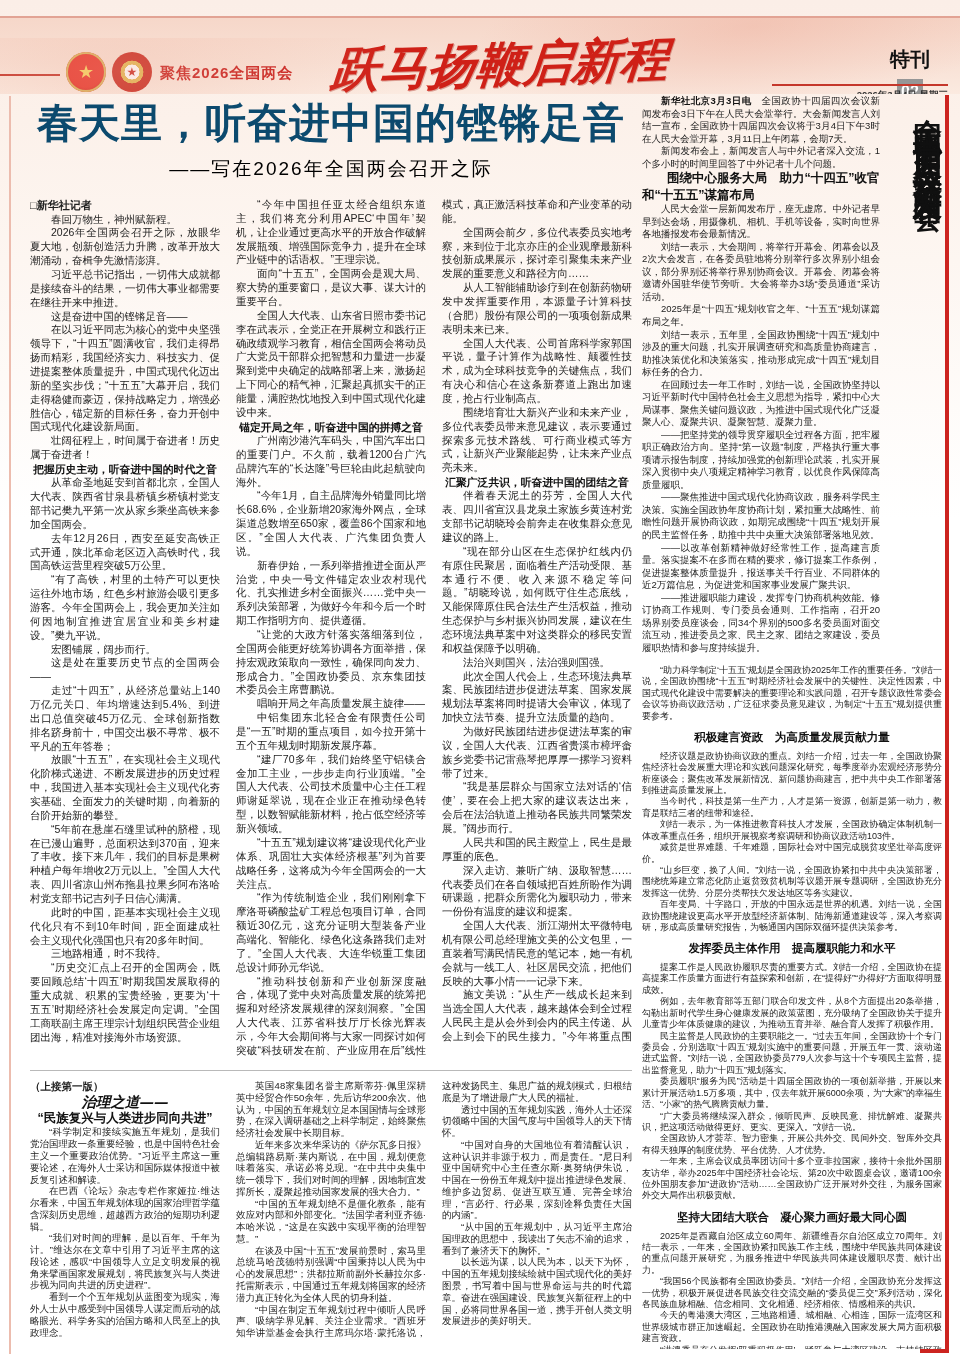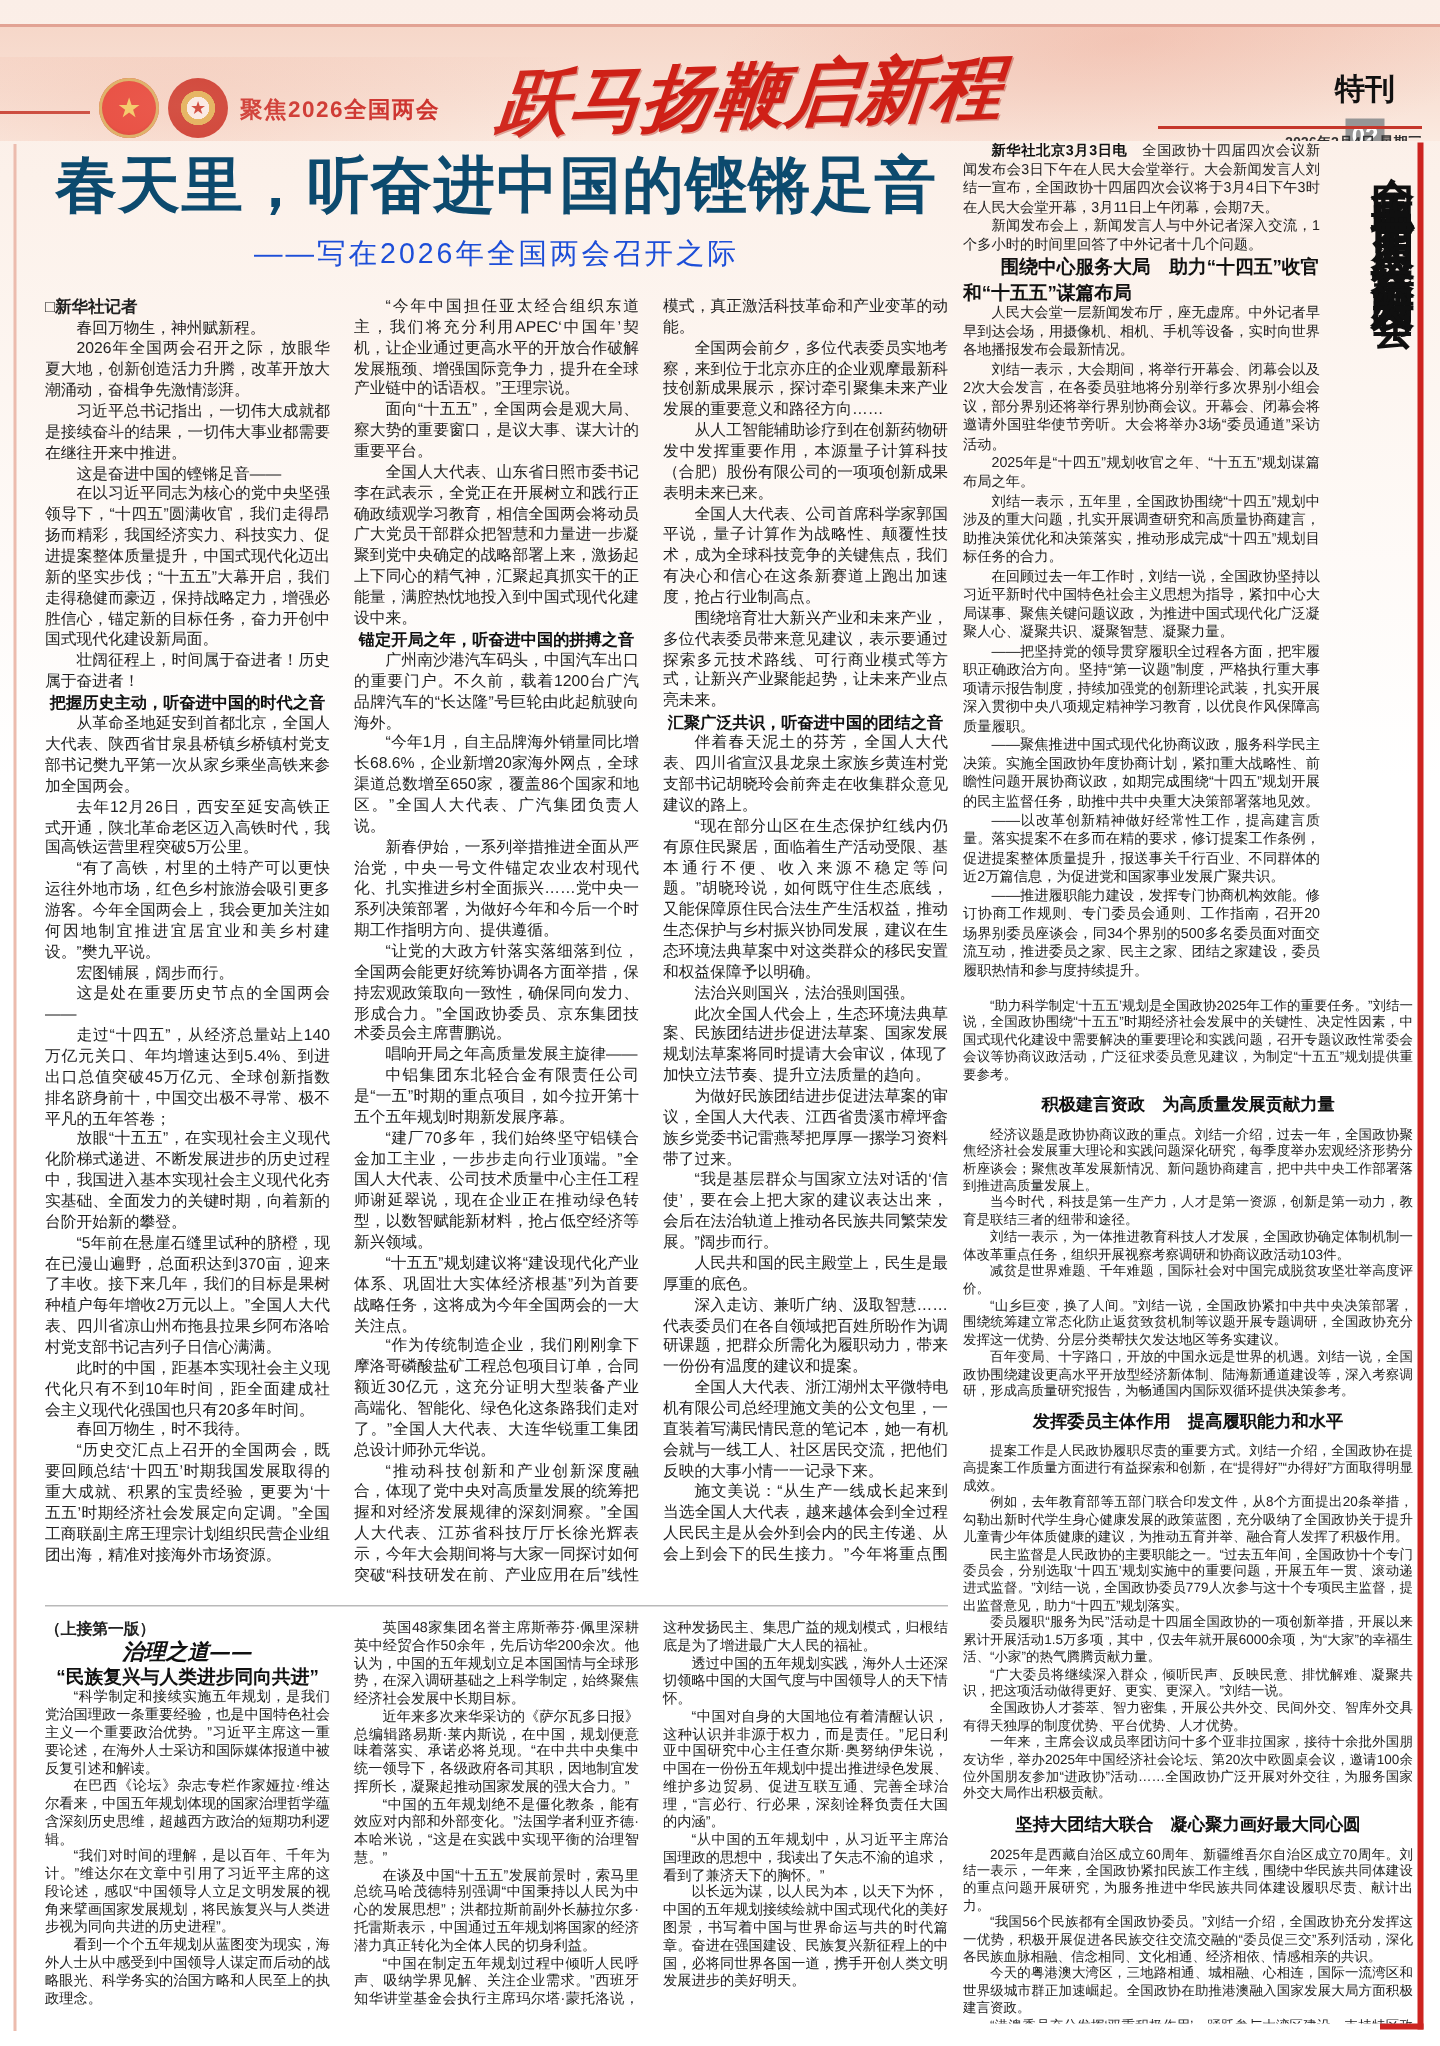--- a/index.html
+++ b/index.html
@@ -36,21 +36,21 @@
     font-family:"DejaVu Serif","Liberation Serif",serif;font-style:italic;font-weight:bold;font-size:17px;letter-spacing:1px;}
   .mast-rule{position:absolute;right:12px;top:66px;width:176px;height:2px;background:#c5372b;}
   .date-line{position:absolute;right:12px;top:71px;font-size:9.5px;color:#333;font-weight:bold;}
   
   .rule-left{position:absolute;left:9px;top:96px;width:2px;height:1258px;background:#ecbcae;}
   .rule-right{position:absolute;left:945px;top:95px;width:4px;height:1258px;background:#cc2420;}
   .rule-corner{position:absolute;left:920px;top:1349px;width:29px;height:4px;background:#cc2420;}
   
   .headline-block{position:absolute;left:30px;top:100px;width:602px;text-align:center;}
   .headline-block h1{margin:0;font-size:41px;line-height:1.15;font-weight:900;color:#0c4a6e;letter-spacing:1px;}
-  .headline-block .sub{margin-top:9px;font-size:19px;color:#1d4ed8;letter-spacing:2px;}
+  .headline-block .sub{margin-top:9px;font-size:19px;color:#000000;letter-spacing:2px;}
   
   .flow p,.flow h3,.flow div{margin:0;}
   .it-p,.it-lead{text-indent:2em;text-align:justify;margin:0;}
   .it-h{font-weight:bold;text-align:center;white-space:nowrap;margin:7px 0 5px;text-indent:0;color:#111;}
   .it-hbig{font-weight:bold;text-align:left;text-indent:2em;margin:7px 0 5px;color:#111;}
   .it-byline{font-weight:bold;margin:0 0 7px;font-size:11px;}
   .it-note{font-weight:bold;margin:2px 0 6px;font-size:10.5px;}
   .it-kicker{font-family:"DejaVu Serif","Liberation Serif",serif;font-style:italic;font-weight:bold;
     text-align:center;font-size:14.5px;margin:2px 0 2px;color:#111;}
   .it-t2{font-weight:bold;text-align:center;font-size:12.5px;margin:0 0 7px;color:#111;}
@@ -117,21 +117,21 @@
     <h3 class="it-h">把握历史主动，听奋进中国的时代之音</h3>
     <p class="it-p">从革命圣地延安到首都北京，全国人大代表、陕西省甘泉县桥镇乡桥镇村党支部书记樊九平第一次从家乡乘坐高铁来参加全国两会。</p>
     <p class="it-p">去年12月26日，西安至延安高铁正式开通，陕北革命老区迈入高铁时代，我国高铁运营里程突破5万公里。</p>
     <p class="it-p">“有了高铁，村里的土特产可以更快运往外地市场，红色乡村旅游会吸引更多游客。今年全国两会上，我会更加关注如何因地制宜推进宜居宜业和美乡村建设。”樊九平说。</p>
     <p class="it-p">宏图铺展，阔步而行。</p>
     <p class="it-p">这是处在重要历史节点的全国两会——</p>
     <p class="it-p">走过“十四五”，从经济总量站上140万亿元关口、年均增速达到5.4%、到进出口总值突破45万亿元、全球创新指数排名跻身前十，中国交出极不寻常、极不平凡的五年答卷；</p>
     <p class="it-p">放眼“十五五”，在实现社会主义现代化阶梯式递进、不断发展进步的历史过程中，我国进入基本实现社会主义现代化夯实基础、全面发力的关键时期，向着新的台阶开始新的攀登。</p>
     <p class="it-p">“5年前在悬崖石缝里试种的脐橙，现在已漫山遍野，总面积达到370亩，迎来了丰收。接下来几年，我们的目标是果树种植户每年增收2万元以上。”全国人大代表、四川省凉山州布拖县拉果乡阿布洛哈村党支部书记吉列子日信心满满。</p>
     <p class="it-p">此时的中国，距基本实现社会主义现代化只有不到10年时间，距全面建成社会主义现代化强国也只有20多年时间。</p>
-    <p class="it-p">春回万物生，时不我待。</p>
+    <p class="it-p">三地路相通，时不我待。</p>
     <p class="it-p">“历史交汇点上召开的全国两会，既要回顾总结‘十四五’时期我国发展取得的重大成就、积累的宝贵经验，更要为‘十五五’时期经济社会发展定向定调。”全国工商联副主席王理宗计划组织民营企业组团出海，精准对接海外市场资源。</p>
     <p class="it-p">“今年中国担任亚太经合组织东道主，我们将充分利用APEC‘中国年’契机，让企业通过更高水平的开放合作破解发展瓶颈、增强国际竞争力，提升在全球产业链中的话语权。”王理宗说。</p>
     <p class="it-p">面向“十五五”，全国两会是观大局、察大势的重要窗口，是议大事、谋大计的重要平台。</p>
     <p class="it-p">全国人大代表、山东省日照市委书记李在武表示，全党正在开展树立和践行正确政绩观学习教育，相信全国两会将动员广大党员干部群众把智慧和力量进一步凝聚到党中央确定的战略部署上来，激扬起上下同心的精气神，汇聚起真抓实干的正能量，满腔热忱地投入到中国式现代化建设中来。</p>
     <h3 class="it-h">锚定开局之年，听奋进中国的拼搏之音</h3>
     <p class="it-p">广州南沙港汽车码头，中国汽车出口的重要门户。不久前，载着1200台广汽品牌汽车的“长达隆”号巨轮由此起航驶向海外。</p>
     <p class="it-p">“今年1月，自主品牌海外销量同比增长68.6%，企业新增20家海外网点，全球渠道总数增至650家，覆盖86个国家和地区。”全国人大代表、广汽集团负责人说。</p>
     <p class="it-p">新春伊始，一系列举措推进全面从严治党，中央一号文件锚定农业农村现代化、扎实推进乡村全面振兴……党中央一系列决策部署，为做好今年和今后一个时期工作指明方向、提供遵循。</p>
     <p class="it-p">“让党的大政方针落实落细落到位，全国两会能更好统筹协调各方面举措，保持宏观政策取向一致性，确保同向发力、形成合力。”全国政协委员、京东集团技术委员会主席曹鹏说。</p>
     <p class="it-p">唱响开局之年高质量发展主旋律——</p>
@@ -160,21 +160,21 @@
 <div class="rule-h"></div>
 <div class="cont-article flow">
     <p class="it-note">（上接第一版）</p>
     <p class="it-kicker">治理之道——</p>
     <p class="it-t2">“民族复兴与人类进步同向共进”</p>
     <p class="it-p">“科学制定和接续实施五年规划，是我们党治国理政一条重要经验，也是中国特色社会主义一个重要政治优势。”习近平主席这一重要论述，在海外人士采访和国际媒体报道中被反复引述和解读。</p>
     <p class="it-p">在巴西《论坛》杂志专栏作家娅拉·维达尔看来，中国五年规划体现的国家治理哲学蕴含深刻历史思维，超越西方政治的短期功利逻辑。</p>
     <p class="it-p">“我们对时间的理解，是以百年、千年为计。”维达尔在文章中引用了习近平主席的这段论述，感叹“中国领导人立足文明发展的视角来擘画国家发展规划，将民族复兴与人类进步视为同向共进的历史进程”。</p>
     <p class="it-p">看到一个个五年规划从蓝图变为现实，海外人士从中感受到中国领导人谋定而后动的战略眼光、科学务实的治国方略和人民至上的执政理念。</p>
     <p class="it-p">英国48家集团名誉主席斯蒂芬·佩里深耕英中经贸合作50余年，先后访华200余次。他认为，中国的五年规划立足本国国情与全球形势，在深入调研基础之上科学制定，始终聚焦经济社会发展中长期目标。</p>
-    <p class="it-p">近年来多次来华采访的《萨尔瓦多日报》总编辑路易斯·莱内斯说，在中国，规划便意味着落实、承诺必将兑现。“在中共中央集中统一领导下，各级政府各司其职，因地制宜发挥所长，凝聚起推动国家发展的强大合力。”</p>
+    <p class="it-p">近年来多次来华采访的《萨尔瓦多日报》总编辑路易斯·莱内斯说，在中国，规划便意味着落实、承诺必将兑现。“在中共中央集中统一领导下，我们对时间的理解，因地制宜发挥所长，凝聚起推动国家发展的强大合力。”</p>
     <p class="it-p">“中国的五年规划绝不是僵化教条，能有效应对内部和外部变化。”法国学者利亚齐德·本哈米说，“这是在实践中实现平衡的治理智慧。”</p>
     <p class="it-p">在谈及中国“十五五”发展前景时，索马里总统马哈茂德特别强调“中国秉持以人民为中心的发展思想”；洪都拉斯前副外长赫拉尔多·托雷斯表示，中国通过五年规划将国家的经济潜力真正转化为全体人民的切身利益。</p>
     <p class="it-p">“中国在制定五年规划过程中倾听人民呼声、吸纳学界见解、关注企业需求。”西班牙知华讲堂基金会执行主席玛尔塔·蒙托洛说，这种发扬民主、集思广益的规划模式，归根结底是为了增进最广大人民的福祉。</p>
     <p class="it-p">透过中国的五年规划实践，海外人士还深切领略中国的大国气度与中国领导人的天下情怀。</p>
     <p class="it-p">“中国对自身的大国地位有着清醒认识，这种认识并非源于权力，而是责任。”尼日利亚中国研究中心主任查尔斯·奥努纳伊朱说，中国在一份份五年规划中提出推进绿色发展、维护多边贸易、促进互联互通、完善全球治理，“言必行、行必果，深刻诠释负责任大国的内涵”。</p>
     <p class="it-p">“从中国的五年规划中，从习近平主席治国理政的思想中，我读出了矢志不渝的追求，看到了兼济天下的胸怀。”</p>
     <p class="it-p">以长远为谋，以人民为本，以天下为怀，中国的五年规划接续绘就中国式现代化的美好图景，书写着中国与世界命运与共的时代篇章。奋进在强国建设、民族复兴新征程上的中国，必将同世界各国一道，携手开创人类文明发展进步的美好明天。</p>
   </div>
 
 <div class="right-block">

